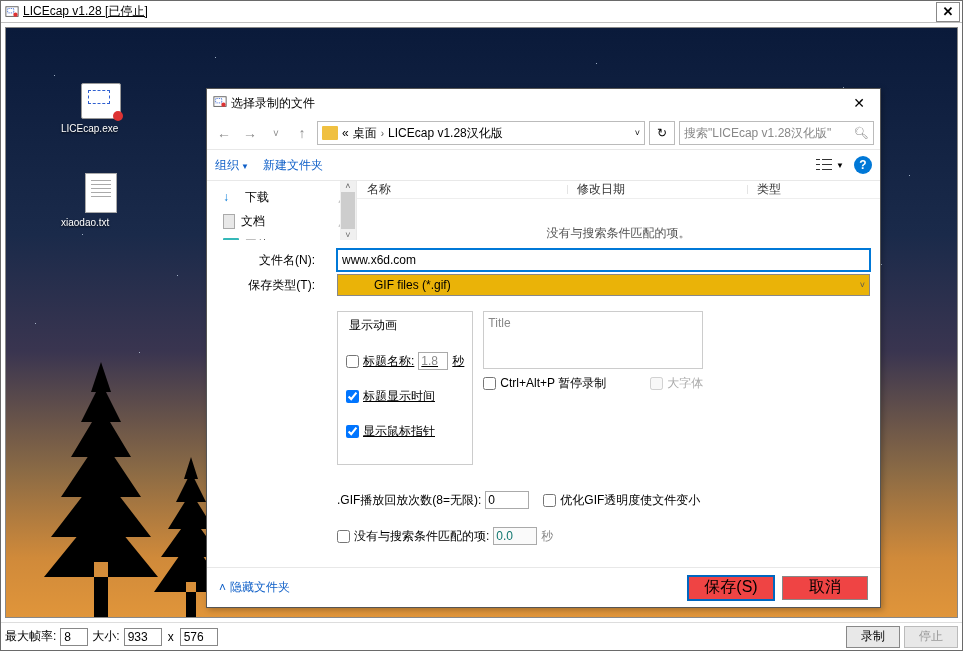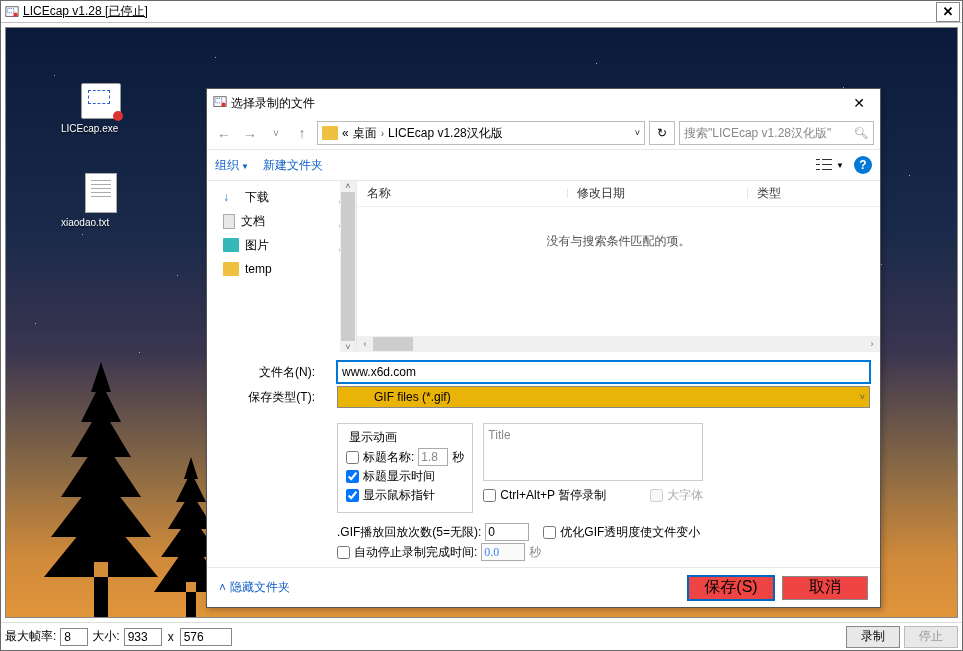--- a/index.html
+++ b/index.html
@@ -83,23 +83,23 @@
 
 .form-area { padding: 6px 10px 8px 10px; }
 .form-row { display: flex; align-items: center; margin: 3px 0; }
 .form-row .lbl { width: 120px; text-align: right; padding-right: 22px; }
 .form-row input[type=text], .form-row .combo { flex: 1; height: 22px; border: 1px solid #888; padding: 0 4px; font-size: 12px; background: #fff; }
 .form-row .combo { display: flex; align-items: center; background: #eab308; padding-left: 36px; }
 .form-row .combo .caret { margin-left: auto; font-size: 9px; color: #555; }
 .filename-input { border: 1px solid #0078d7 !important; outline: 1px solid #0078d7; }
 
 .options-area { display: flex; padding: 4px 10px 6px 130px; gap: 10px; }
-.fieldset { border: 1px solid #ccc; padding: 6px 8px; font-size: 12px; }
+.fieldset { border: 1px solid #ccc; padding: 6px 8px; font-size: 12px; text-decoration: underline; }
 .fieldset .legend { font-size: 12px; margin-top: -12px; background: #fff; display: inline-block; padding: 0 3px; }
-.opt-row { display: flex; align-items: center; gap: 4px; margin: 2px 0; font-size: 12px; }
+.opt-row { display: flex; align-items: center; gap: 4px; margin: 18px 0; font-size: 12px; }
 .opt-row input[type=checkbox] { width: 13px; height: 13px; }
 .opt-row input[type=text] { width: 30px; height: 18px; border: 1px solid #aaa; font-size: 12px; padding: 0 2px; }
 .title-box { border: 1px solid #ccc; width: 220px; height: 58px; padding: 4px; color: #888; }
 .extra-opts { padding: 2px 10px 4px 130px; }
 .extra-opts .opt-row input[type=text] { width: 44px; }
 
 .dlg-footer { height: 40px; display: flex; align-items: center; padding: 0 12px; border-top: 1px solid #e8e8e8; gap: 8px; }
 .hide-link { color: #1060c8; display: flex; align-items: center; gap: 4px; cursor: pointer; }
 .dlg-footer .spacer { flex: 1; }
 .dlg-footer button { height: 24px; width: 86px; font-size: 16px; border: 1px solid #888; background: #ef4444; cursor: pointer; }
@@ -305,30 +305,30 @@
             <span style="display:flex;align-items:center;gap:4px;color:#aaa">
               <input type="checkbox" disabled="" style="">
               <span>大字体</span>
             </span>
           </div>
         </div>
       </div>
 
       <div class="extra-opts">
         <div class="opt-row">
-          <span>.GIF播放回放次数(5=无限):</span>
+          <span>.GIF播放回放次数(8=无限):</span>
           <input type="text" value="0" style="">
           <span style="width:6px"></span>
           <input type="checkbox" style="">
           <span>优化GIF透明度使文件变小</span>
         </div>
         <div class="opt-row">
           <input type="checkbox" style="">
-          <span>自动停止录制完成时间:</span>
-          <input type="text" disabled="" style="color: #3b82f6; font-family: Liberation Serif, serif;" value="0.0">
+          <span>没有与搜索条件匹配的项:</span>
+          <input type="text" disabled="" style="color: #0f766e;" value="0.0">
           <span style="color:#888">秒</span>
         </div>
       </div>
 
       <div class="dlg-footer">
         <span class="hide-link">
           <span>˄</span>
           <span>隐藏文件夹</span>
         </span>
         <span class="spacer"></span>
@@ -337,18 +337,18 @@
       </div>
     </div>
   </div>
 
   <div class="bottom-bar">
     <label>最大帧率:</label>
     <input type="text" style="width: 28px;" value="8">
     <label>大小:</label>
     <input type="text" style="width: 38px;" value="933">
     <span class="dim-x">x</span>
-    <input type="text" style="width: 52px;" value="576">
+    <input type="text" style="width: 38px;" value="576">
     <span class="spacer"></span>
     <button>录制</button>
     <button class="disabled" disabled="">停止</button>
   </div>
 </div>
 
 </body></html>

